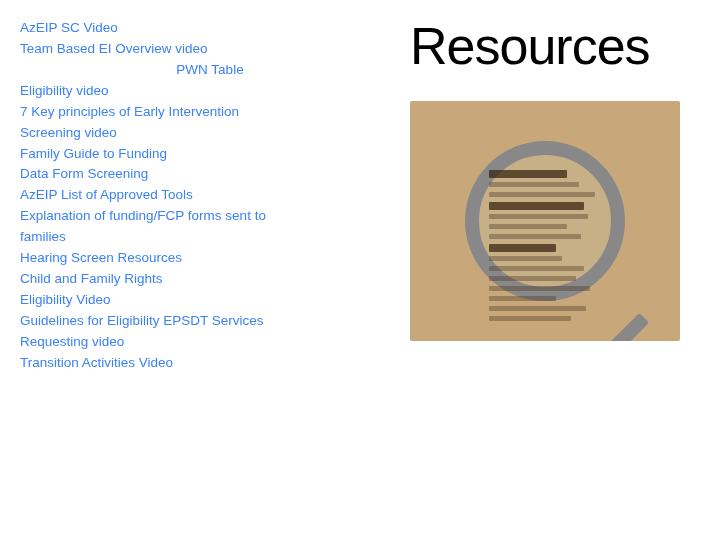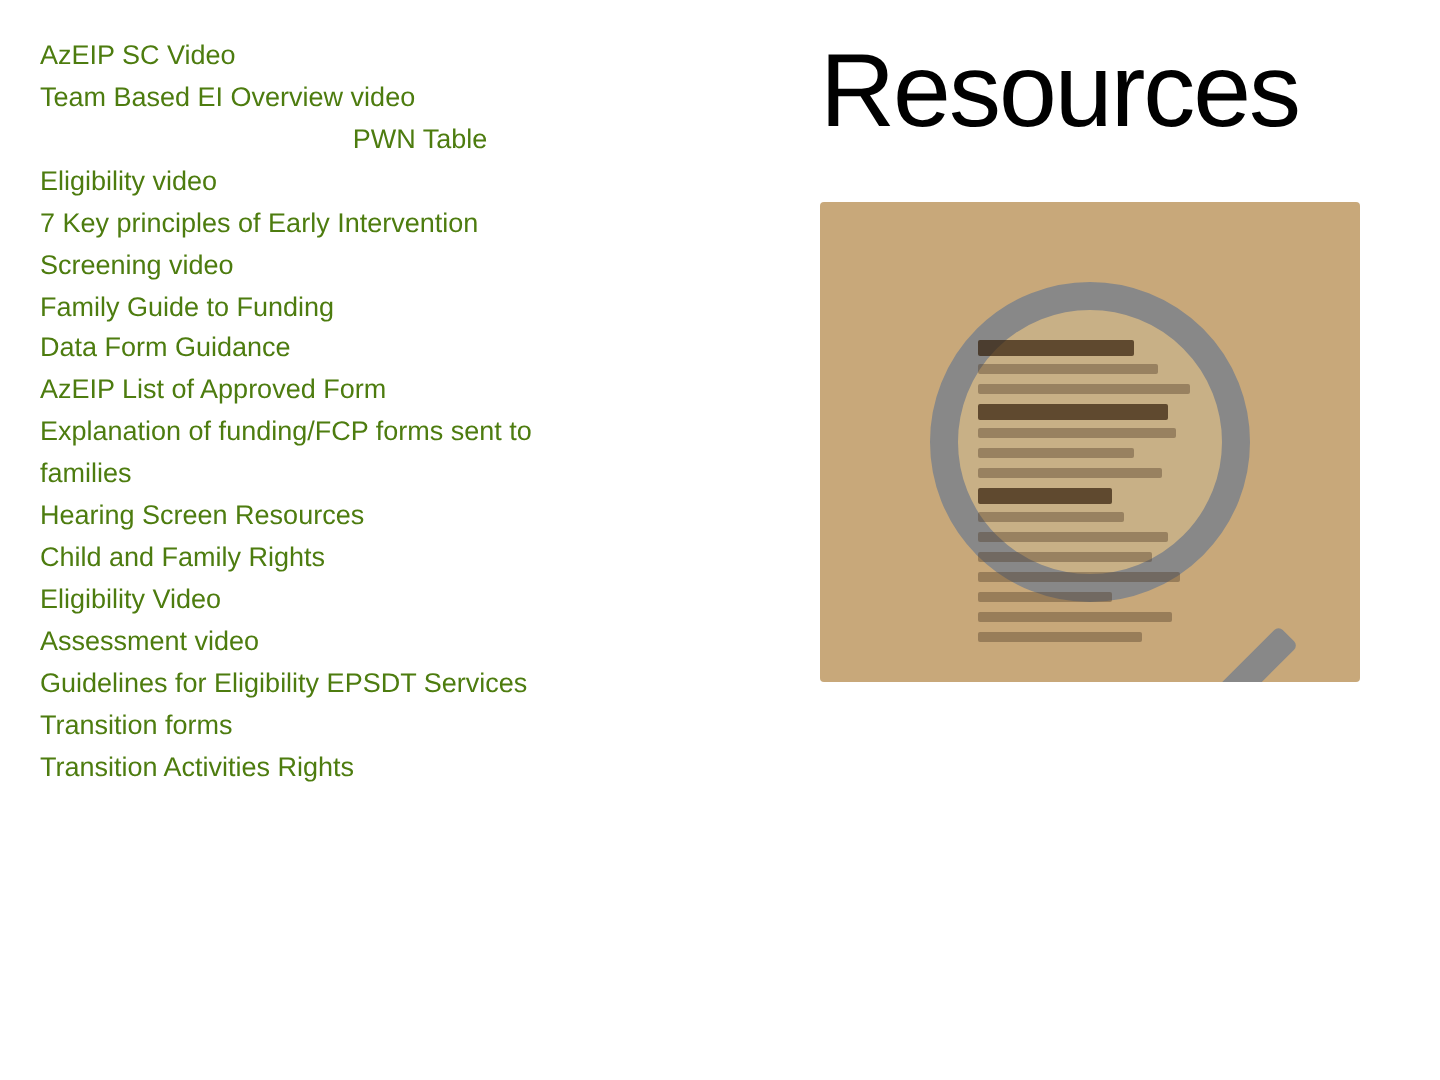--- a/index.html
+++ b/index.html
@@ -125,21 +125,21 @@
     }
 
     .list-items {
       display: flex;
       flex-direction: column;
       gap: 0;
     }
 
     .list-item {
       font-size: 13.5px;
-      color: #4d7c0f;
+      color: #3b82f6;
       line-height: 1.55;
       font-family: Arial, sans-serif;
     }
 
     .list-item.indented {
       padding-left: 10px;
       text-align: center;
     }
   </style>
 </head>
@@ -148,31 +148,30 @@
 <div class="page-container">
   <div class="left-column">
     <div class="list-items">
     <div class="list-item">AzEIP SC Video</div>
         <div class="list-item">Team Based EI Overview video</div>
         <div class="list-item indented">PWN Table</div>
         <div class="list-item">Eligibility video</div>
         <div class="list-item">7 Key principles of Early Intervention</div>
         <div class="list-item">Screening video</div>
         <div class="list-item">Family Guide to Funding</div>
-        <div class="list-item">Data Form Guidance</div>
-        <div class="list-item">AzEIP List of Approved Form</div>
+        <div class="list-item">Data Form Screening</div>
+        <div class="list-item">AzEIP List of Approved Tools</div>
         <div class="list-item">Explanation of funding/FCP forms sent to</div>
         <div class="list-item">families</div>
         <div class="list-item">Hearing Screen Resources</div>
         <div class="list-item">Child and Family Rights</div>
         <div class="list-item">Eligibility Video</div>
-        <div class="list-item">Assessment video</div>
         <div class="list-item">Guidelines for Eligibility EPSDT Services</div>
-        <div class="list-item">Transition forms</div>
-        <div class="list-item">Transition Activities Rights</div>
+        <div class="list-item">Requesting video</div>
+        <div class="list-item">Transition Activities Video</div>
       </div>
   </div>
   <div class="right-column">
     <h1 class="resources-title">Resources</h1>
     <div class="resource-image">
       <div class="mag-glass">
         <div class="mag-circle">
           <div class="mag-text-lines">
             <div class="bold-line"></div>
             <div class="text-line"></div>

